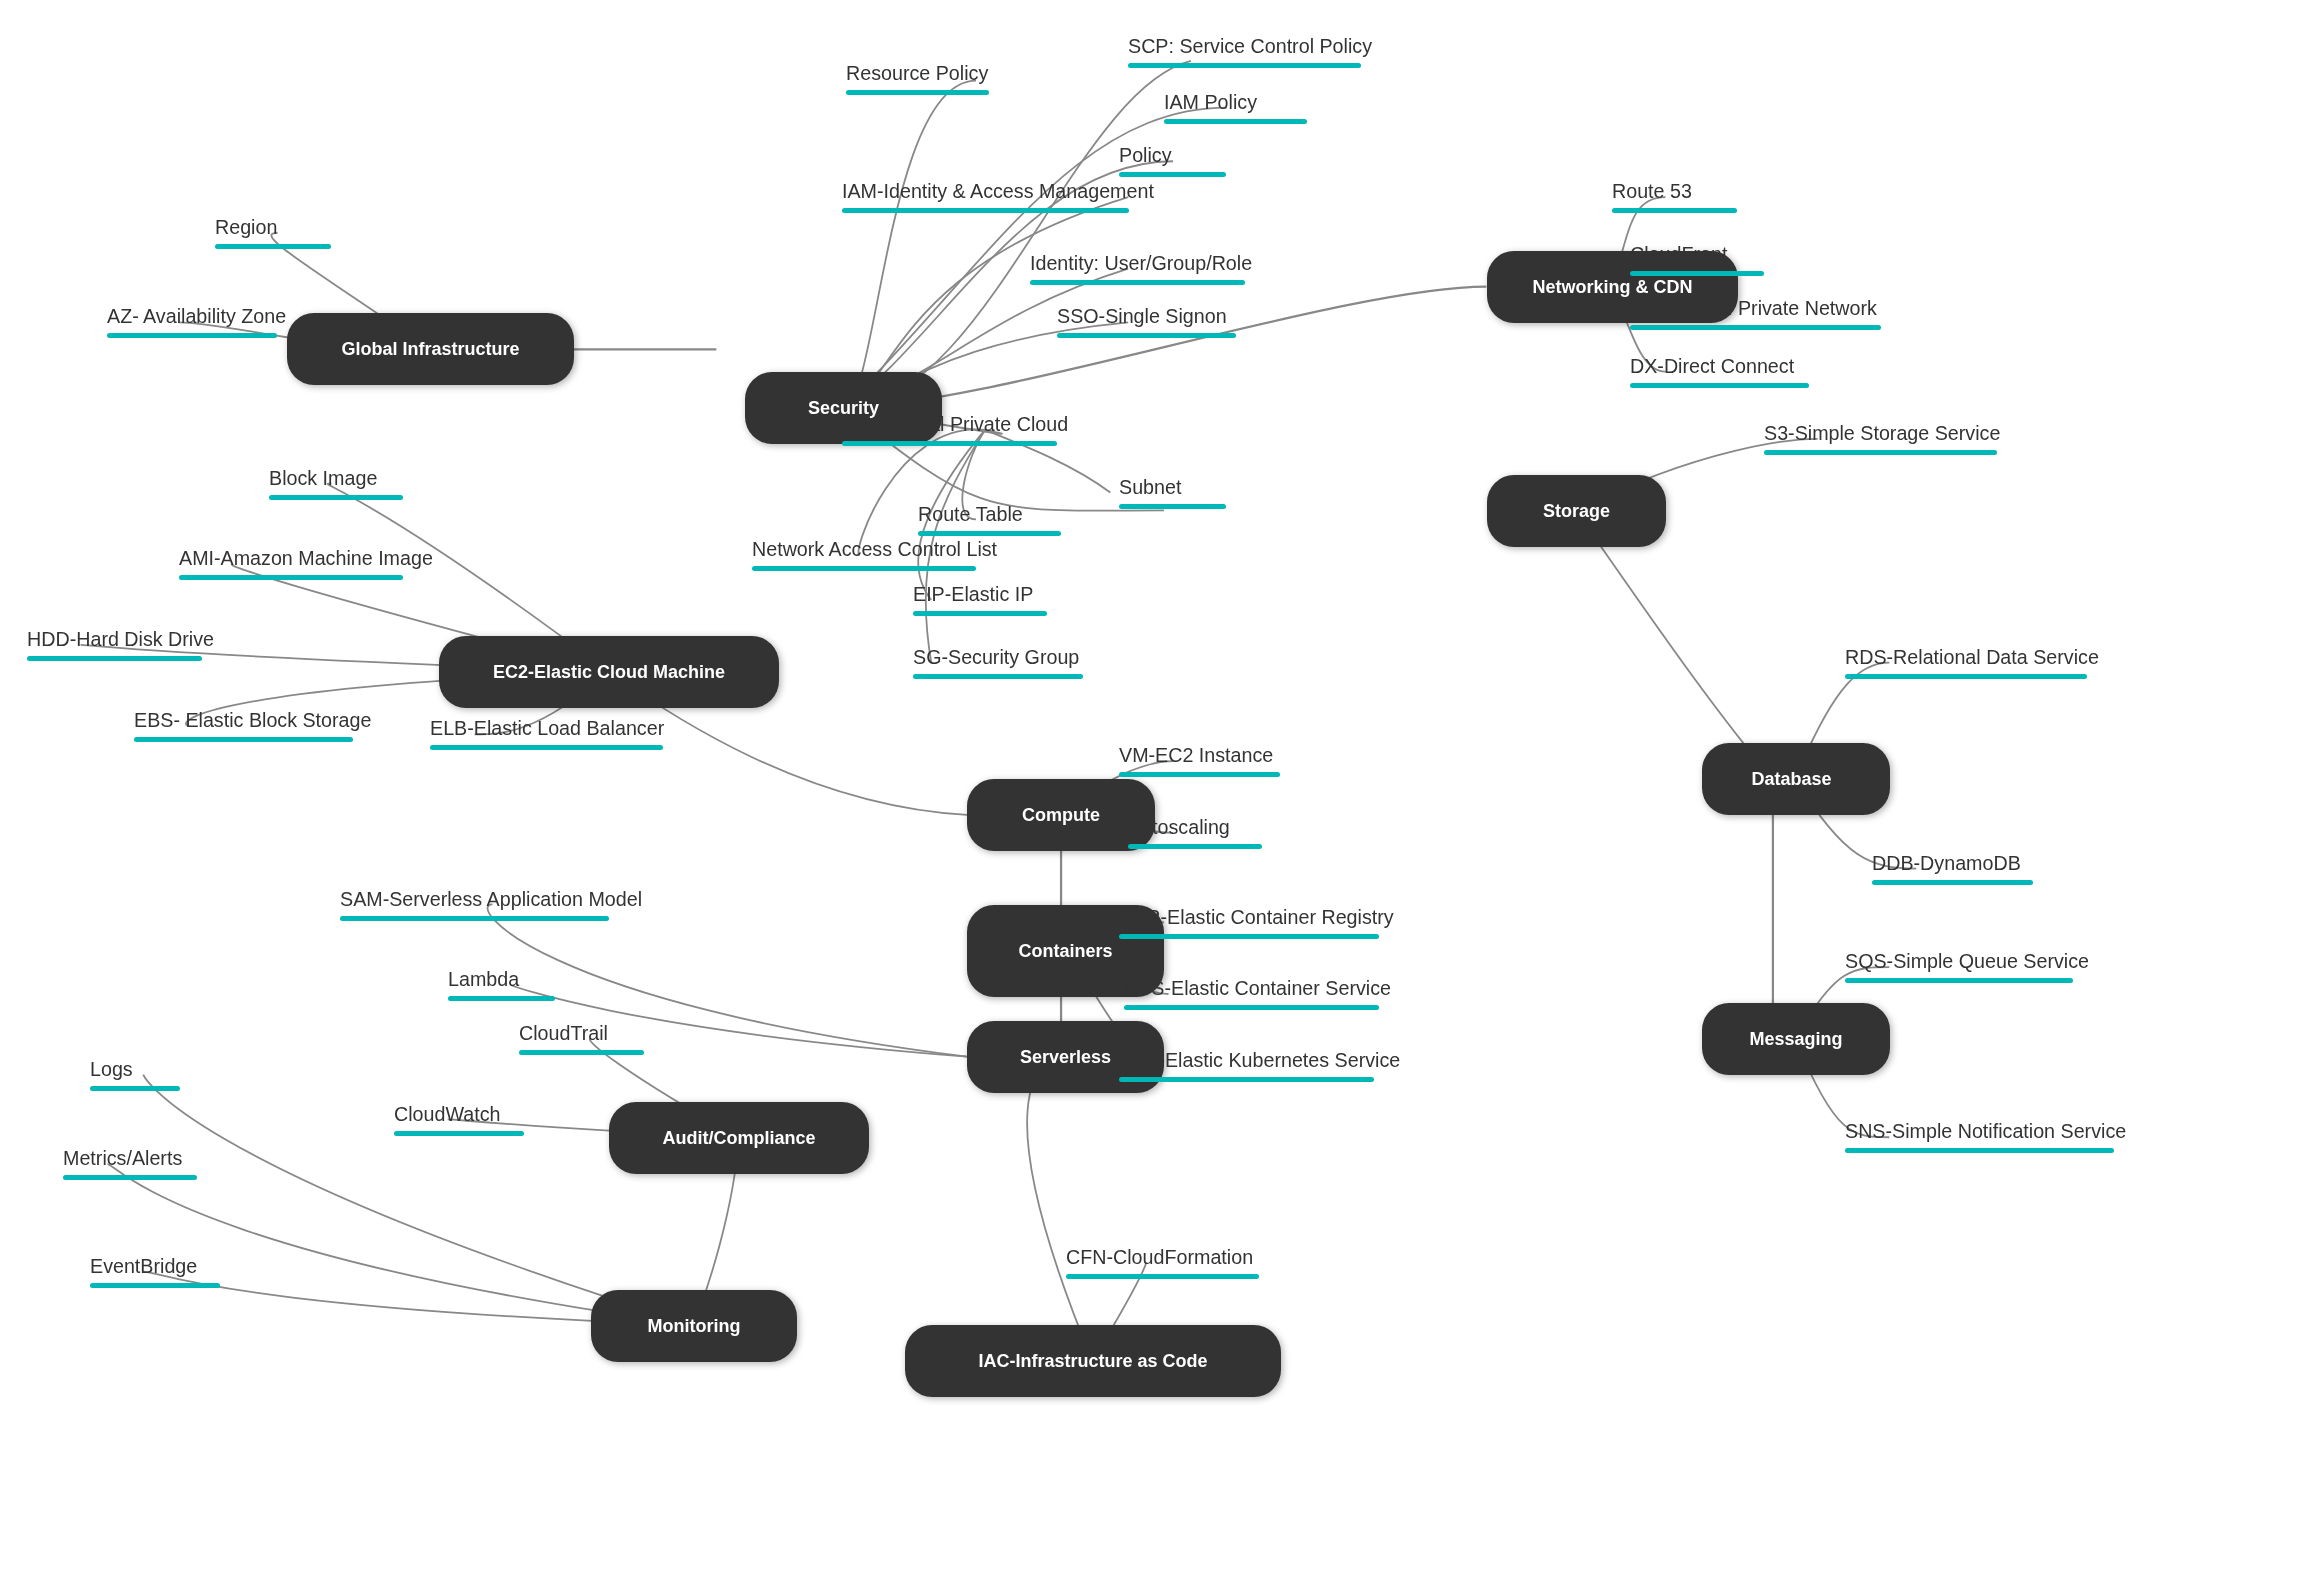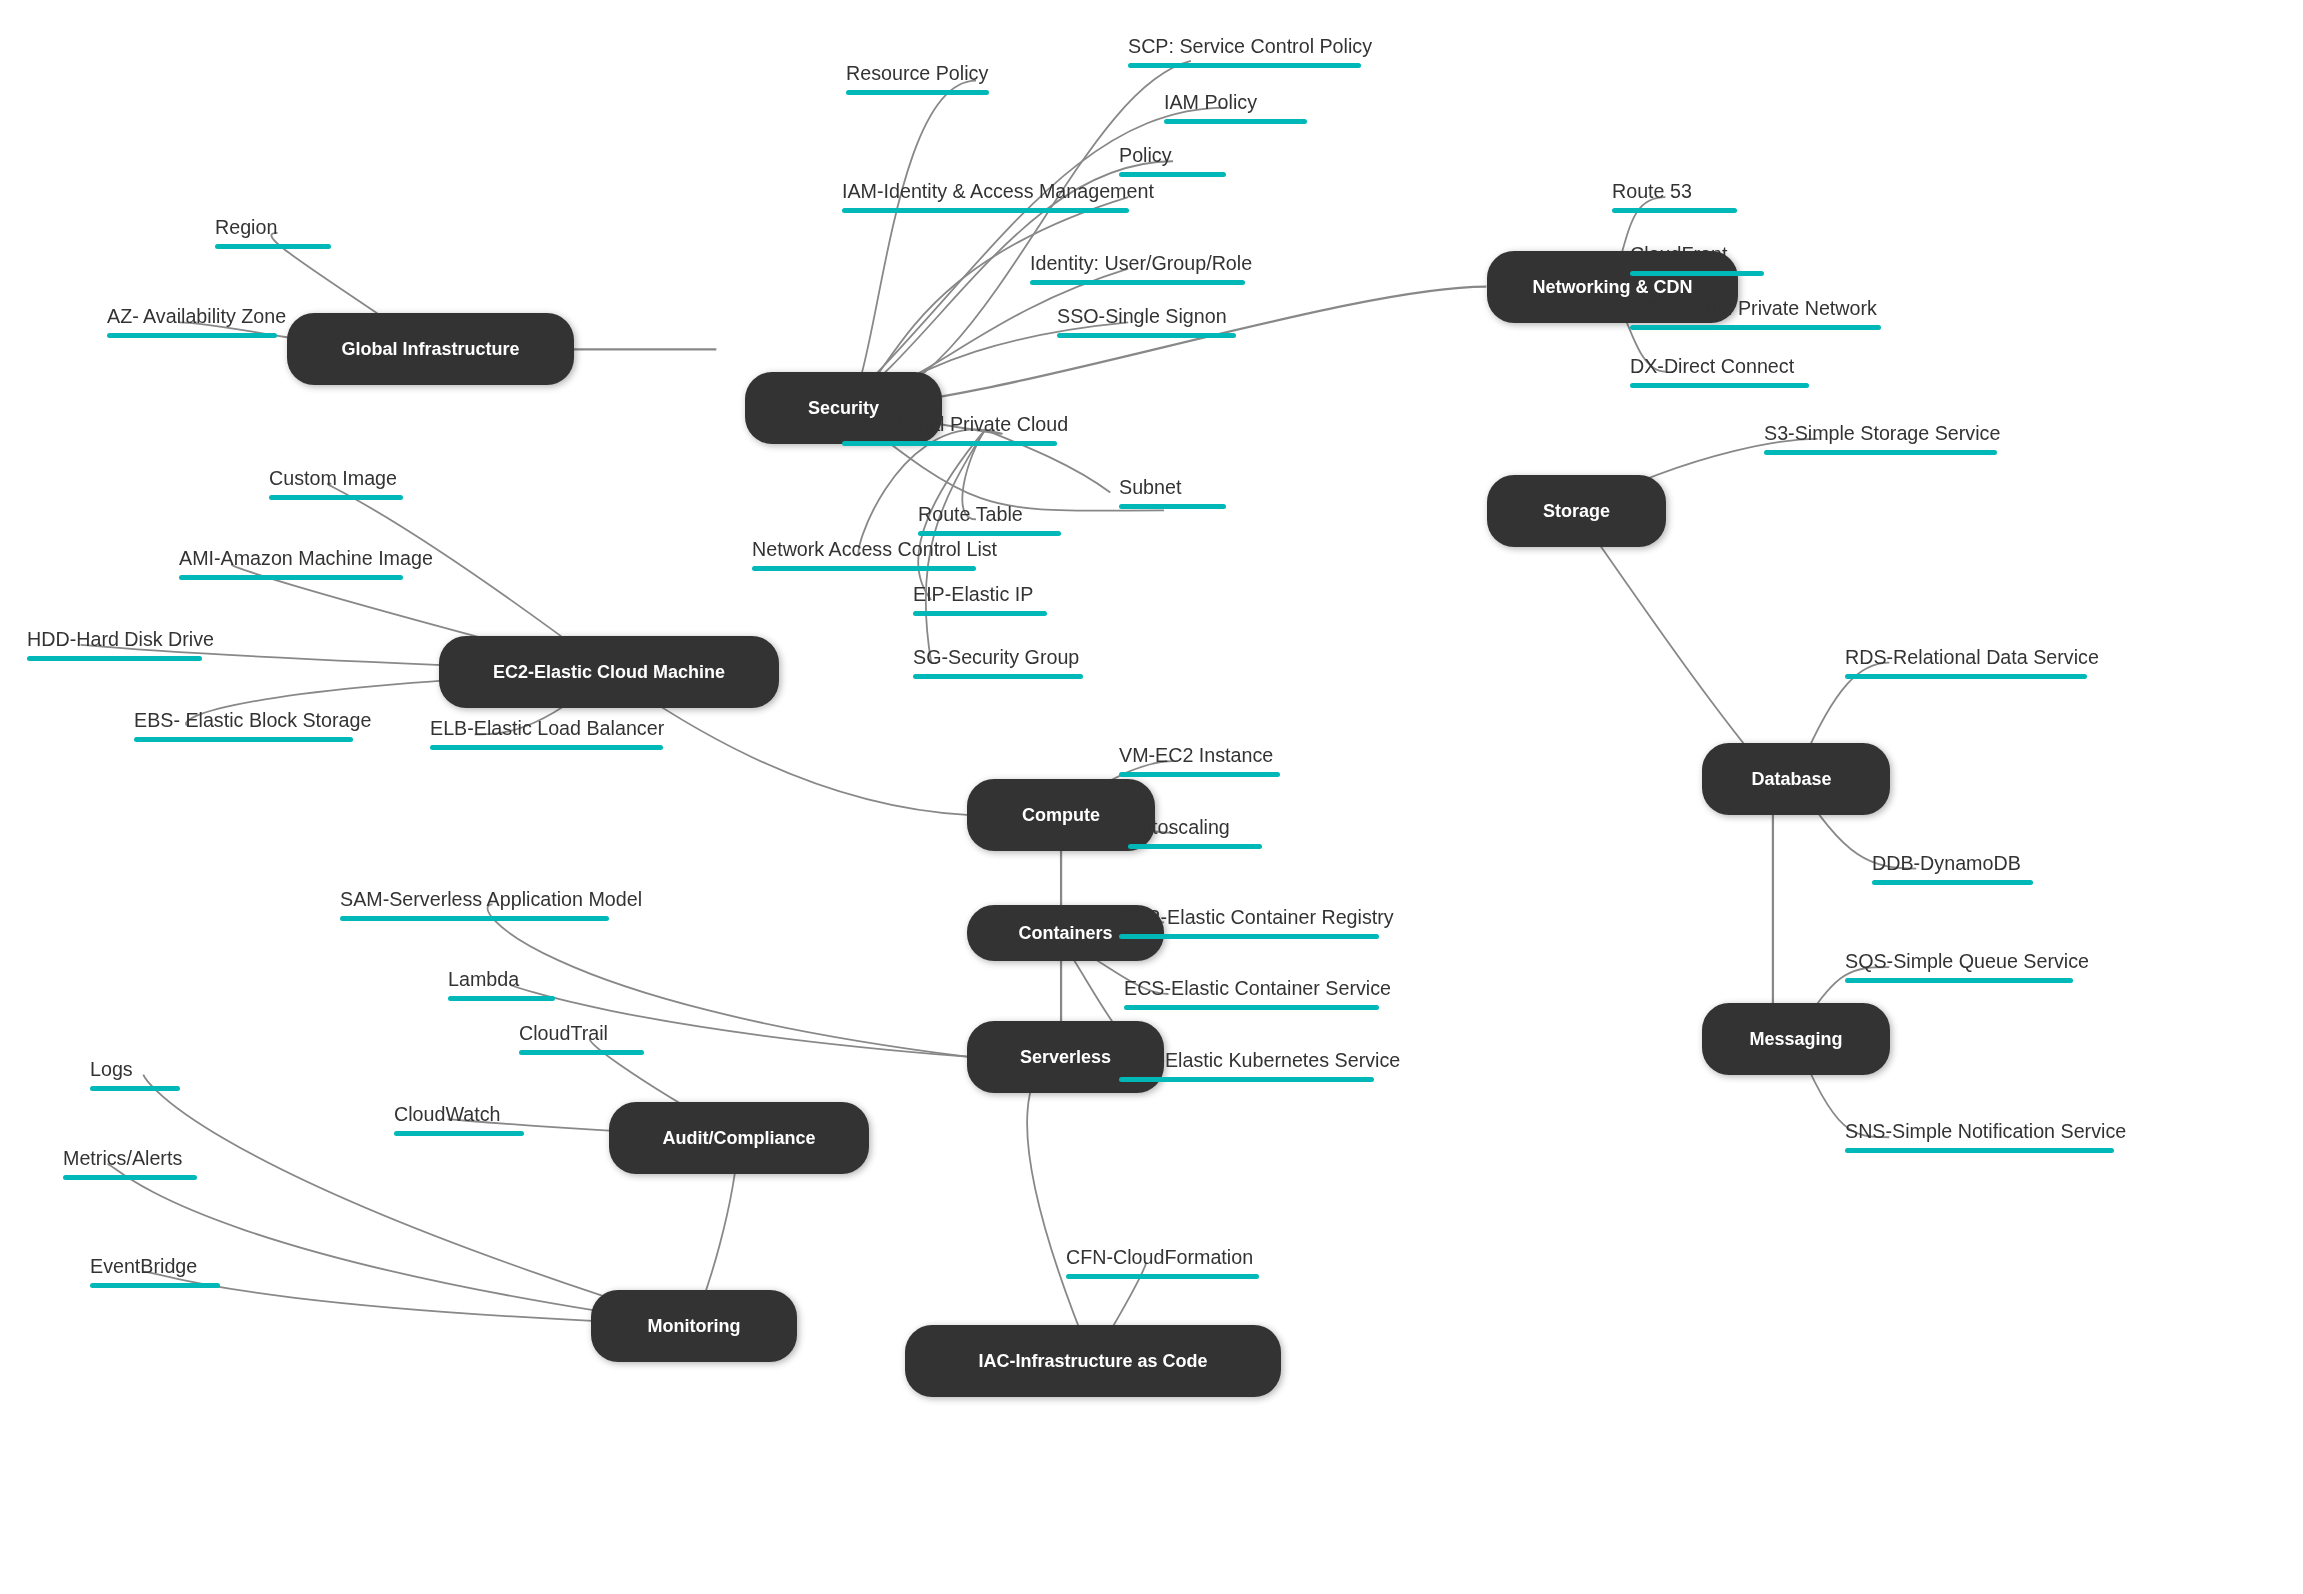--- a/index.html
+++ b/index.html
@@ -140,21 +140,21 @@
   </div>
   <div class="hub" style="left:287px;top:313px;width:287px;height:72px;">
     <span>Global Infrastructure</span>
   </div>
   <div class="hub" style="left:1487px;top:475px;width:179px;height:72px;">
     <span>Storage</span>
   </div>
   <div class="hub" style="left:967px;top:779px;width:188px;height:72px;">
     <span>Compute</span>
   </div>
-  <div class="hub" style="left:967px;top:905px;width:197px;height:56px;">
+  <div class="hub" style="left:967px;top:905px;width:197px;height:92px;">
     <span>Containers</span>
   </div>
   <div class="hub" style="left:967px;top:1021px;width:197px;height:72px;">
     <span>Serverless</span>
   </div>
   <div class="hub" style="left:1702px;top:743px;width:188px;height:72px;padding-left:16px;">
     <span>Database</span>
   </div>
   <div class="hub" style="left:1702px;top:1003px;width:188px;height:72px;">
     <span>Messaging</span>
@@ -266,21 +266,21 @@
     <span class="node-label">SG-Security Group</span>
     <div class="node-bar" style="width:170px;"></div>
   </div>
 
   <div class="node" style="left:1764px;top:421px;">
     <span class="node-label">S3-Simple Storage Service</span>
     <div class="node-bar" style="width:233px;"></div>
   </div>
 
   <div class="node" style="left:269px;top:466px;">
-    <span class="node-label">Custom Image</span>
+    <span class="node-label">Block Image</span>
     <div class="node-bar" style="width:134px;"></div>
   </div>
 
   <div class="node" style="left:179px;top:546px;">
     <span class="node-label">AMI-Amazon Machine Image</span>
     <div class="node-bar" style="width:224px;"></div>
   </div>
 
   <div class="node" style="left:27px;top:627px;">
     <span class="node-label">HDD-Hard Disk Drive</span>

